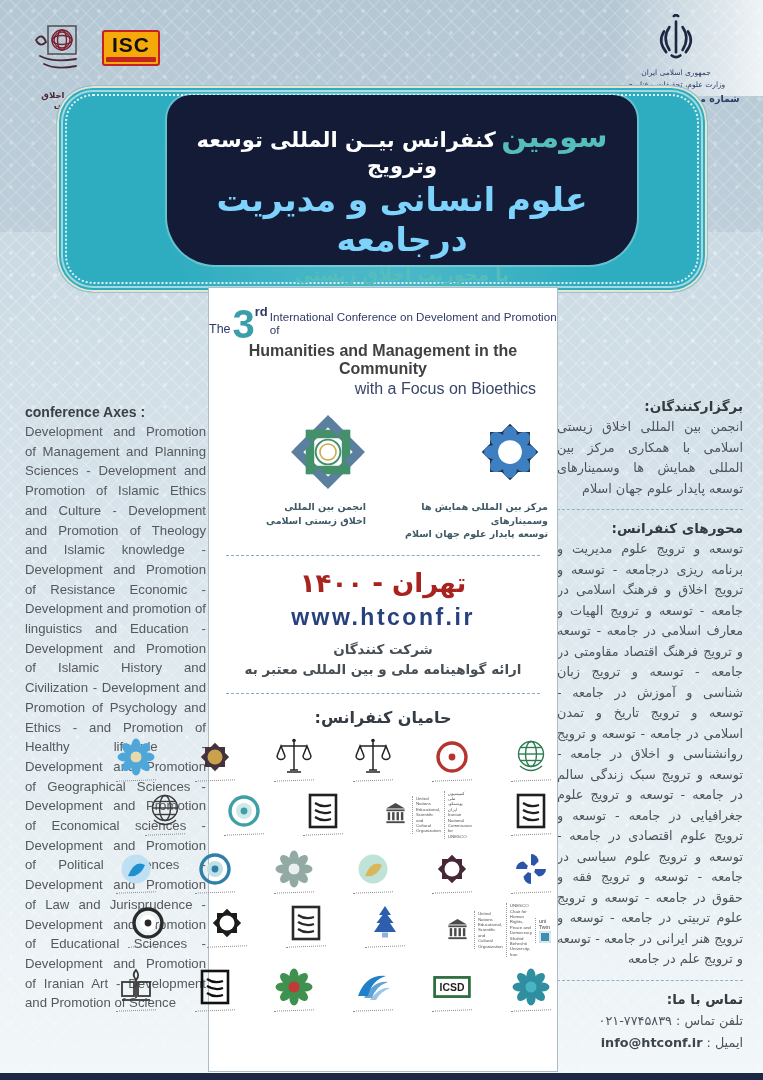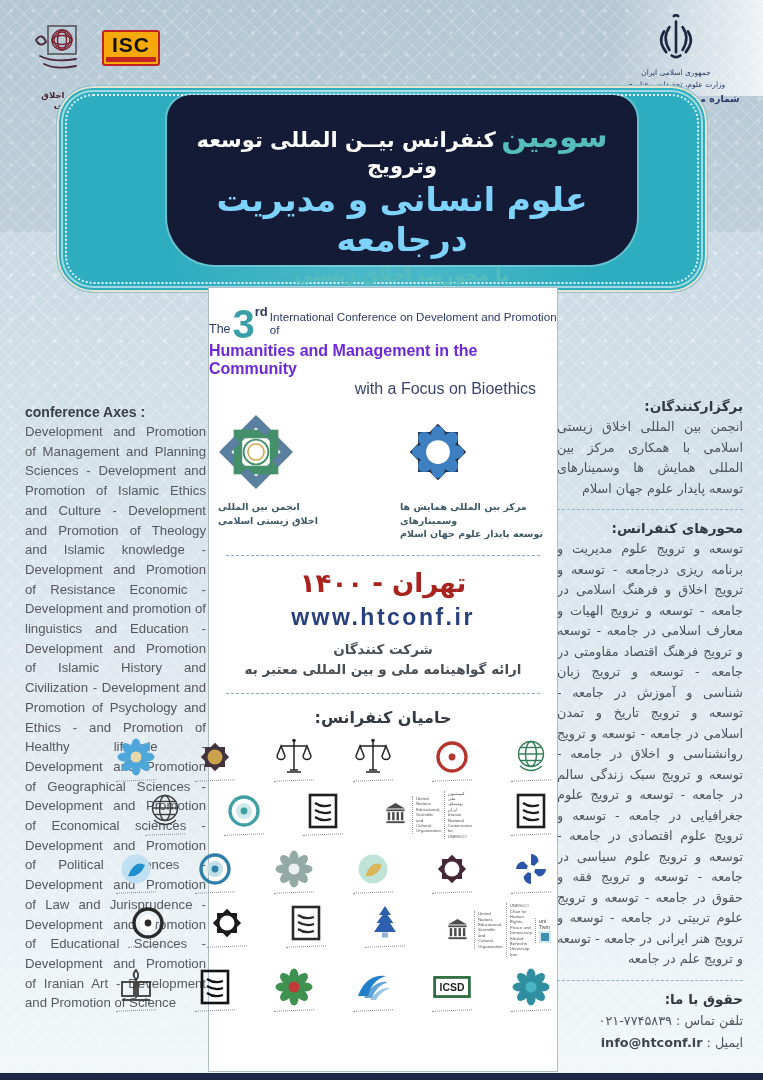--- a/index.html
+++ b/index.html
@@ -51,24 +51,24 @@
   
   .card{
     position:absolute;left:208px;top:287px;width:348px;height:783px;background:#ffffff;
     border:1px solid #aebcc6;z-index:3;display:flex;flex-direction:column;align-items:center;
   }
   .t-row{display:flex;align-items:flex-end;justify-content:center;margin-top:16px;color:#2c3a68;}
   .t-the{font-size:12.5px;margin:0 2px 3px 0;}
   .t-num{font-size:40px;line-height:30px;font-weight:bold;color:#3a9fa8;}
   .t-ord{font-size:13px;font-weight:bold;margin-bottom:20px;}
   .t-line1{font-size:11.6px;margin:0 0 3px 2px;}
-  .t-line2{font-size:16px;font-weight:bold;color:#6d28d9;margin-top:3px;text-align:left;}
+  .t-line2{font-size:16px;font-weight:bold;color:#404040;margin-top:3px;text-align:center;}
   .t-line3{font-size:16px;color:#39456a;width:88%;text-align:right;margin-top:2px;}
   .orgs{display:flex;justify-content:center;gap:34px;margin-top:16px;}
-  .org{width:148px;text-align:left;}
+  .org{width:148px;text-align:right;}
   .org svg{width:76px;height:76px;}
   .org-cap{font-size:9.5px;font-weight:bold;color:#3f5a66;line-height:13.5px;margin-top:6px;}
   .dash{width:90%;border-top:1.6px dashed #86aac6;margin-top:14px;}
   .city{font-size:26px;font-weight:bold;color:#a8221e;margin-top:12px;text-align:center;}
   .url{font-size:23px;font-weight:bold;color:#27407e;letter-spacing:2.5px;margin-top:6px;}
   .cert{font-size:13.5px;font-weight:bold;color:#474f55;line-height:20px;margin-top:8px;text-align:center;}
   .sp-title{font-size:16px;font-weight:bold;color:#343b42;margin-top:14px;}
   .sp-grid{width:336px;margin-top:10px;}
   .sp-row{display:flex;justify-content:flex-end;align-items:flex-start;margin-bottom:10px;gap:39px;}
   .sp-cell{display:flex;flex-direction:column;align-items:center;width:50px;}
@@ -521,21 +521,21 @@
     <div class="lc-body">Development and Promotion of Management and Planning Sciences - Development and Promotion of Islamic Ethics and Culture - Development and Promotion of Theology and Islamic knowledge - Development and Promotion of Resistance Economic - Development and promotion of linguistics and Education - Development and Promotion of Islamic History and Civilization - Development and Promotion of Psychology and Ethics - and Promotion of Healthy lifestyle - Development and Promotion of Geographical Sciences - Development and Promotion of Economical sciences - Development and Promotion of Political Sciences - Development and Promotion of Law and Jurisprudence - Development and Promotion of Educational Sciences - Development and Promotion of Iranian Art - Development and Promotion of Science</div>
   </div>
 
   <div class="right-col fa">
     <div class="rc-title">برگزارکنندگان:</div>
     <div class="rc-body">انجمن بین المللی اخلاق زیستی اسلامی با همکاری مرکز بین المللی همایش ها وسمینارهای توسعه پایدار علوم جهان اسلام</div>
     <div class="rc-dash"></div>
     <div class="rc-title">محورهای کنفرانس:</div>
     <div class="rc-body">توسعه و ترویج علوم مدیریت و برنامه ریزی درجامعه - توسعه و ترویج اخلاق و فرهنگ اسلامی در جامعه - توسعه و ترویج الهیات و معارف اسلامی در جامعه - توسعه و ترویج فرهنگ اقتصاد مقاومتی در جامعه - توسعه و ترویج زبان شناسی و آموزش در جامعه - توسعه و ترویج تاریخ و تمدن اسلامی در جامعه - توسعه و ترویج روانشناسی و اخلاق در جامعه - توسعه و ترویج سبک زندگی سالم در جامعه - توسعه و ترویج علوم جغرافیایی در جامعه - توسعه و ترویج علوم اقتصادی در جامعه - توسعه و ترویج علوم سیاسی در جامعه - توسعه و ترویج فقه و حقوق در جامعه - توسعه و ترویج علوم تربیتی در جامعه - توسعه و ترویج هنر ایرانی در جامعه - توسعه و ترویج علم در جامعه</div>
     <div class="rc-dash"></div>
-    <div class="rc-title">حقوق با ما:</div>
+    <div class="rc-title">تماس با ما:</div>
     <div class="rc-line">
       <span>تلفن تماس :</span>
       <span dir="ltr">۰۲۱-۷۷۴۵۸۳۹</span>
     </div>
     <div class="rc-line">
       <span>ایمیل :</span>
       <span dir="ltr" class="em">info@htconf.ir</span>
     </div>
   </div>
 

